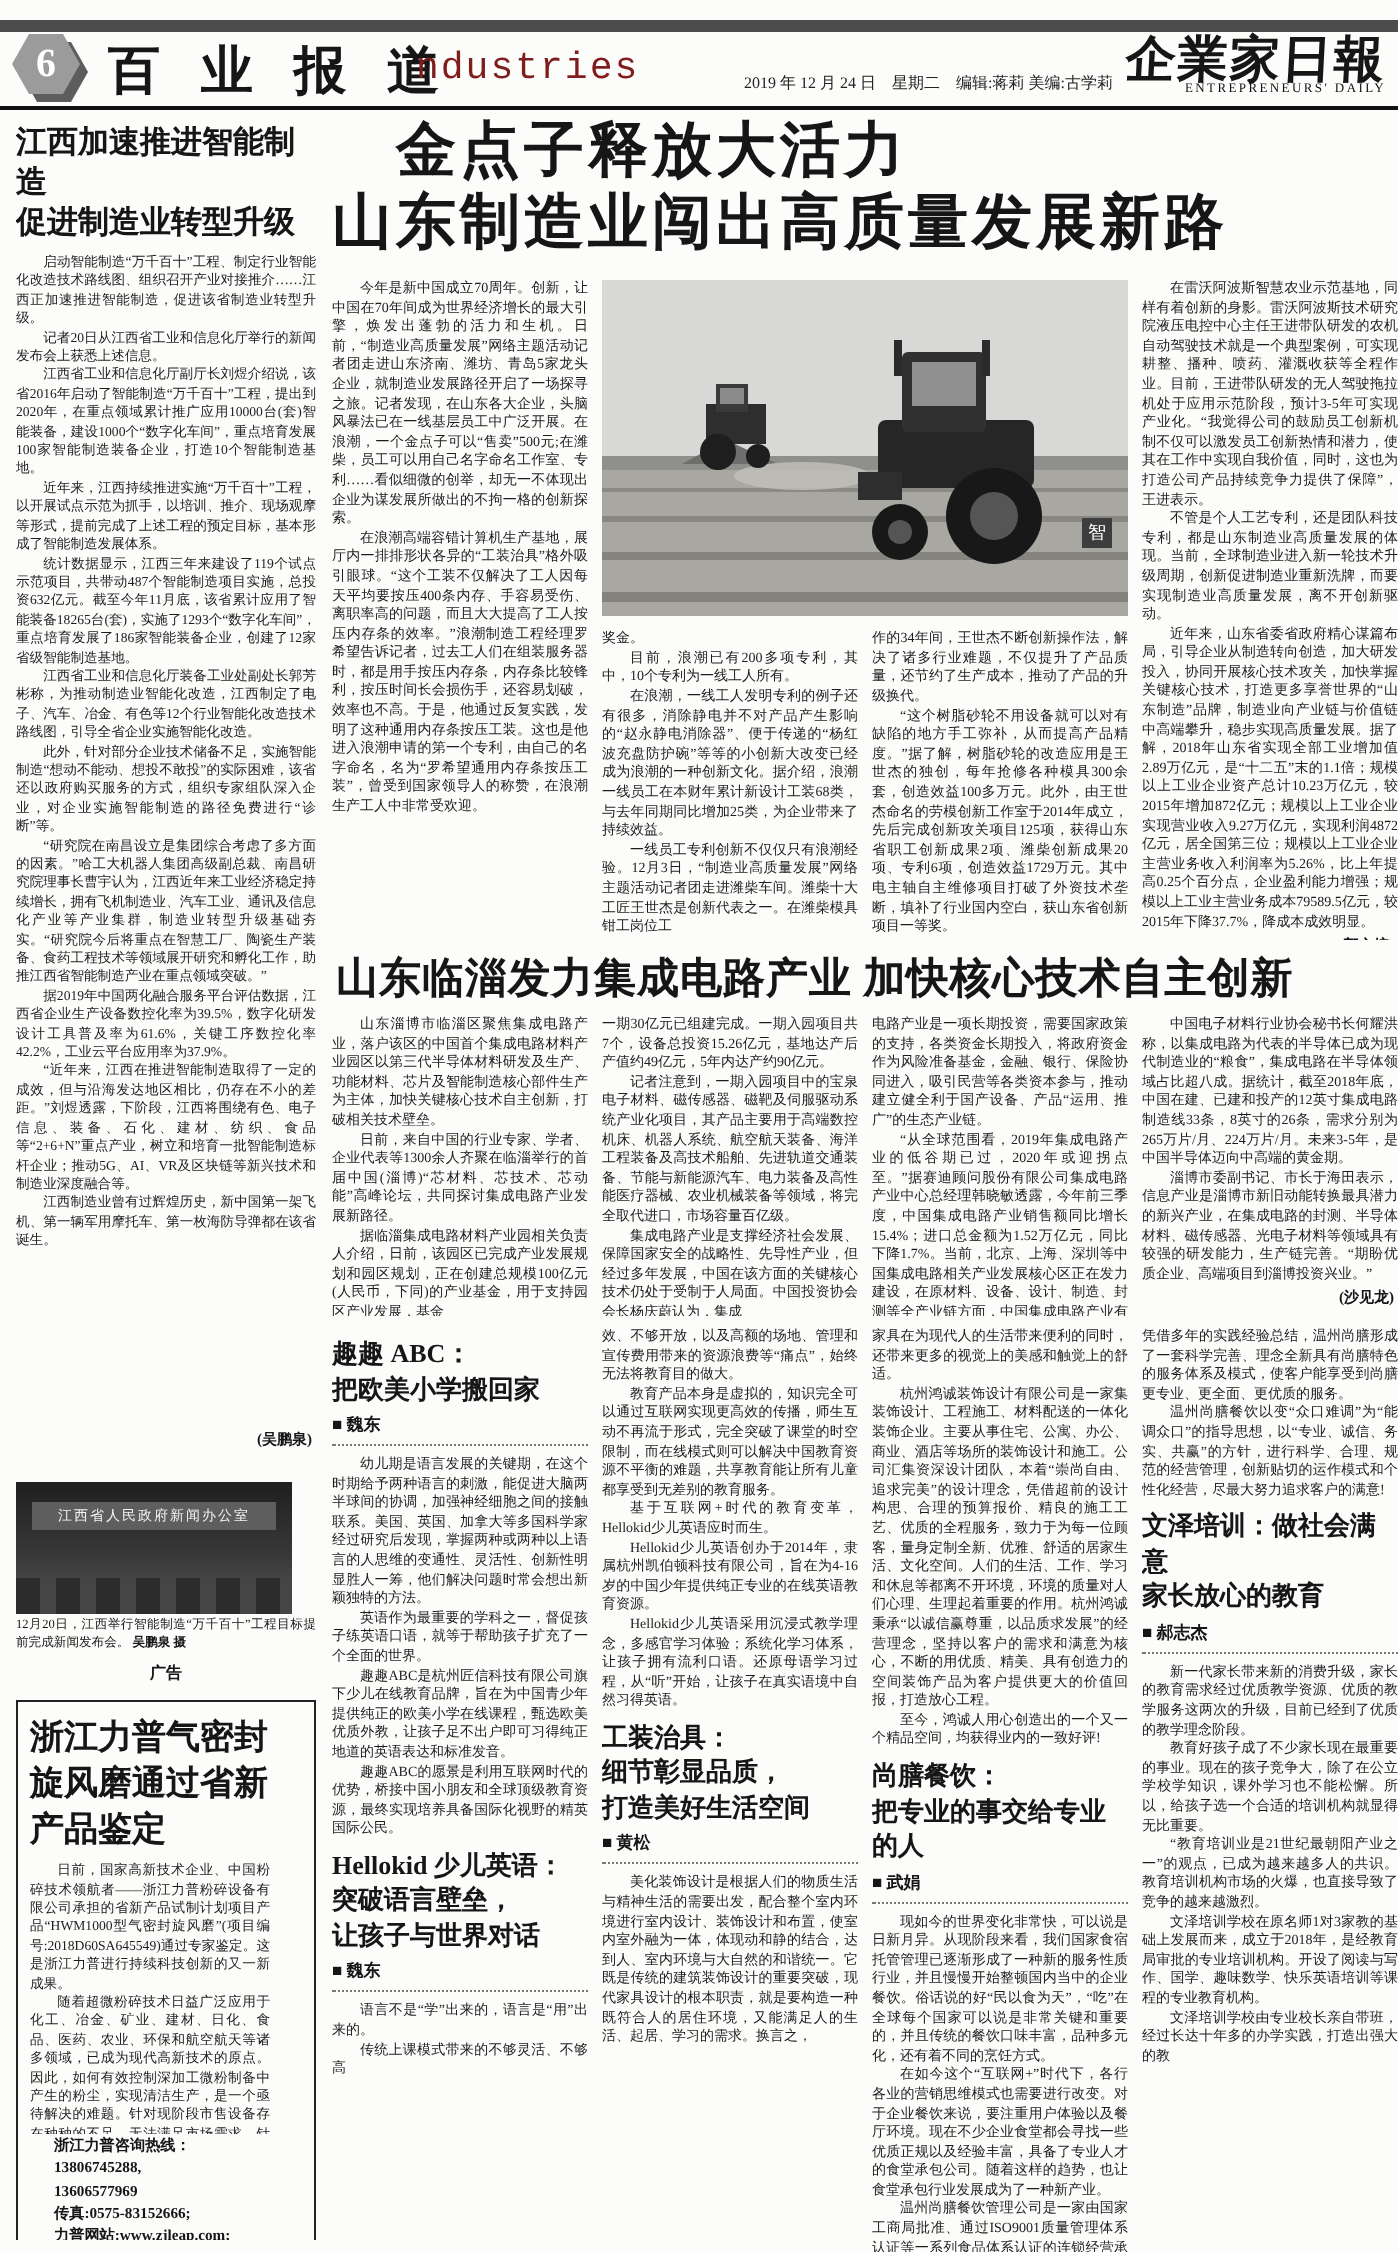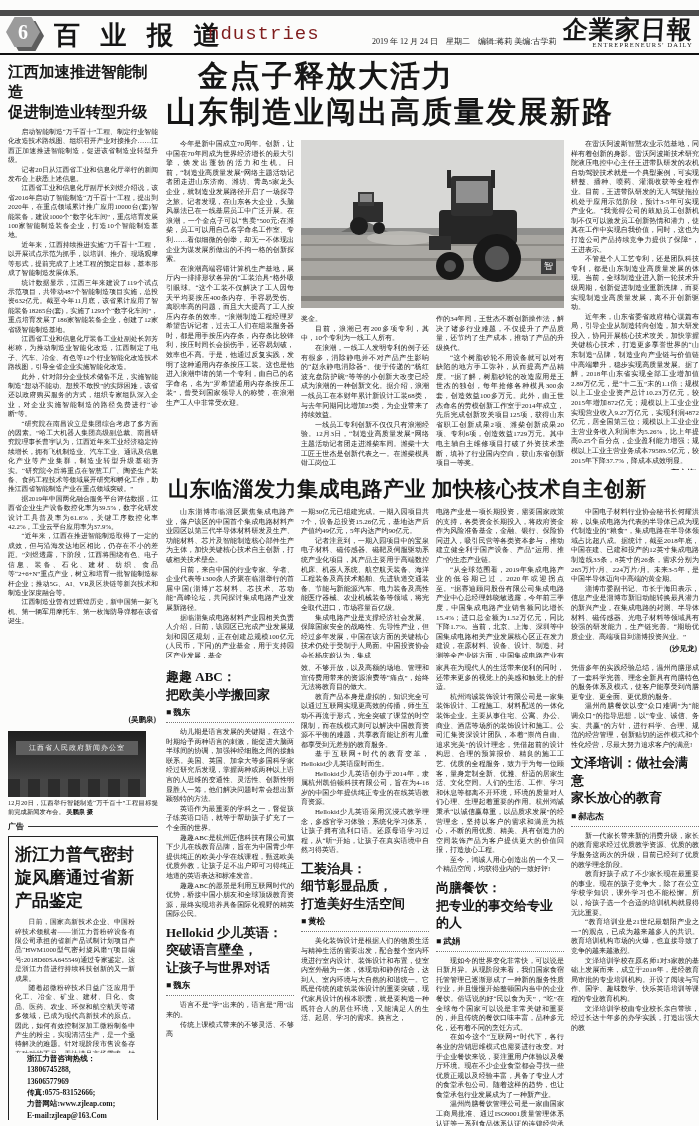--- a/index.html
+++ b/index.html
@@ -25,28 +25,28 @@
   
   .para, p.para{font-size:7px;line-height:9.6px;text-align:justify;text-indent:2em;margin:0;color:#1c1c1c;}
   .cont p:first-child{text-indent:0;}
   .sig{font-size:7.5px;font-weight:bold;text-align:right;margin:2px 2px 0 0;}
   .byline{font-size:8.5px;font-weight:bold;border-bottom:1px dotted #777;padding-bottom:3px;margin:4px 0 5px 0;}
   
   .left-rail{position:absolute;left:8px;top:62px;width:150px;height:1058px;overflow:hidden;}
   .jx-title{font-size:15.5px;font-weight:bold;line-height:20px;margin:0 0 5px 0;}
   .jx-paras{height:586px;overflow:hidden;}
   .jx-paras .para{font-size:6.8px;line-height:9.4px;}
-  .conf-photo{position:relative;width:138px;height:66px;margin-top:6px;overflow:hidden;
+  .conf-photo{position:relative;width:138px;height:66px;margin-top:16px;overflow:hidden;
       background:linear-gradient(#1f1f1f,#383838 55%,#565656);}
   .conf-banner{position:absolute;left:8px;top:10px;right:8px;height:14px;background:#5e5e5e;
       display:flex;align-items:center;justify-content:center;}
   .conf-banner span{color:#f2f2f2;font-size:7px;letter-spacing:1px;white-space:nowrap;}
   .conf-table{position:absolute;left:0;bottom:0;width:100%;height:18px;
       background:repeating-linear-gradient(90deg,#2c2c2c 0 12px,#454545 12px 20px);}
-  .ad-label{display:flex;align-items:center;gap:4px;margin-top:5px;font-size:8px;font-weight:bold;}
+  .ad-label{display:flex;align-items:center;gap:4px;margin-top:5px;font-size:8px;font-weight:bold;flex-direction:column;}
   .ad-label .line{flex:1;height:1px;background:#333;}
   .photo-cap{font-size:6.3px;line-height:8.6px;margin-top:2px;text-align:justify;}
   .photo-cap b{font-weight:bold;}
   .ad-box{margin-top:4px;border:1.5px solid #222;padding:6px 22px 5px 6px;height:278px;overflow:hidden;
       display:flex;flex-direction:column;}
   .ad-title{font-size:17px;font-weight:bold;line-height:23px;margin:0 0 5px 0;}
   .ad-paras{flex:1;overflow:hidden;}
   .ad-paras .para{font-size:6.8px;line-height:9.4px;}
   .ad-contact{font-size:7.6px;font-weight:bold;line-height:11.4px;margin-left:12px;}
   

